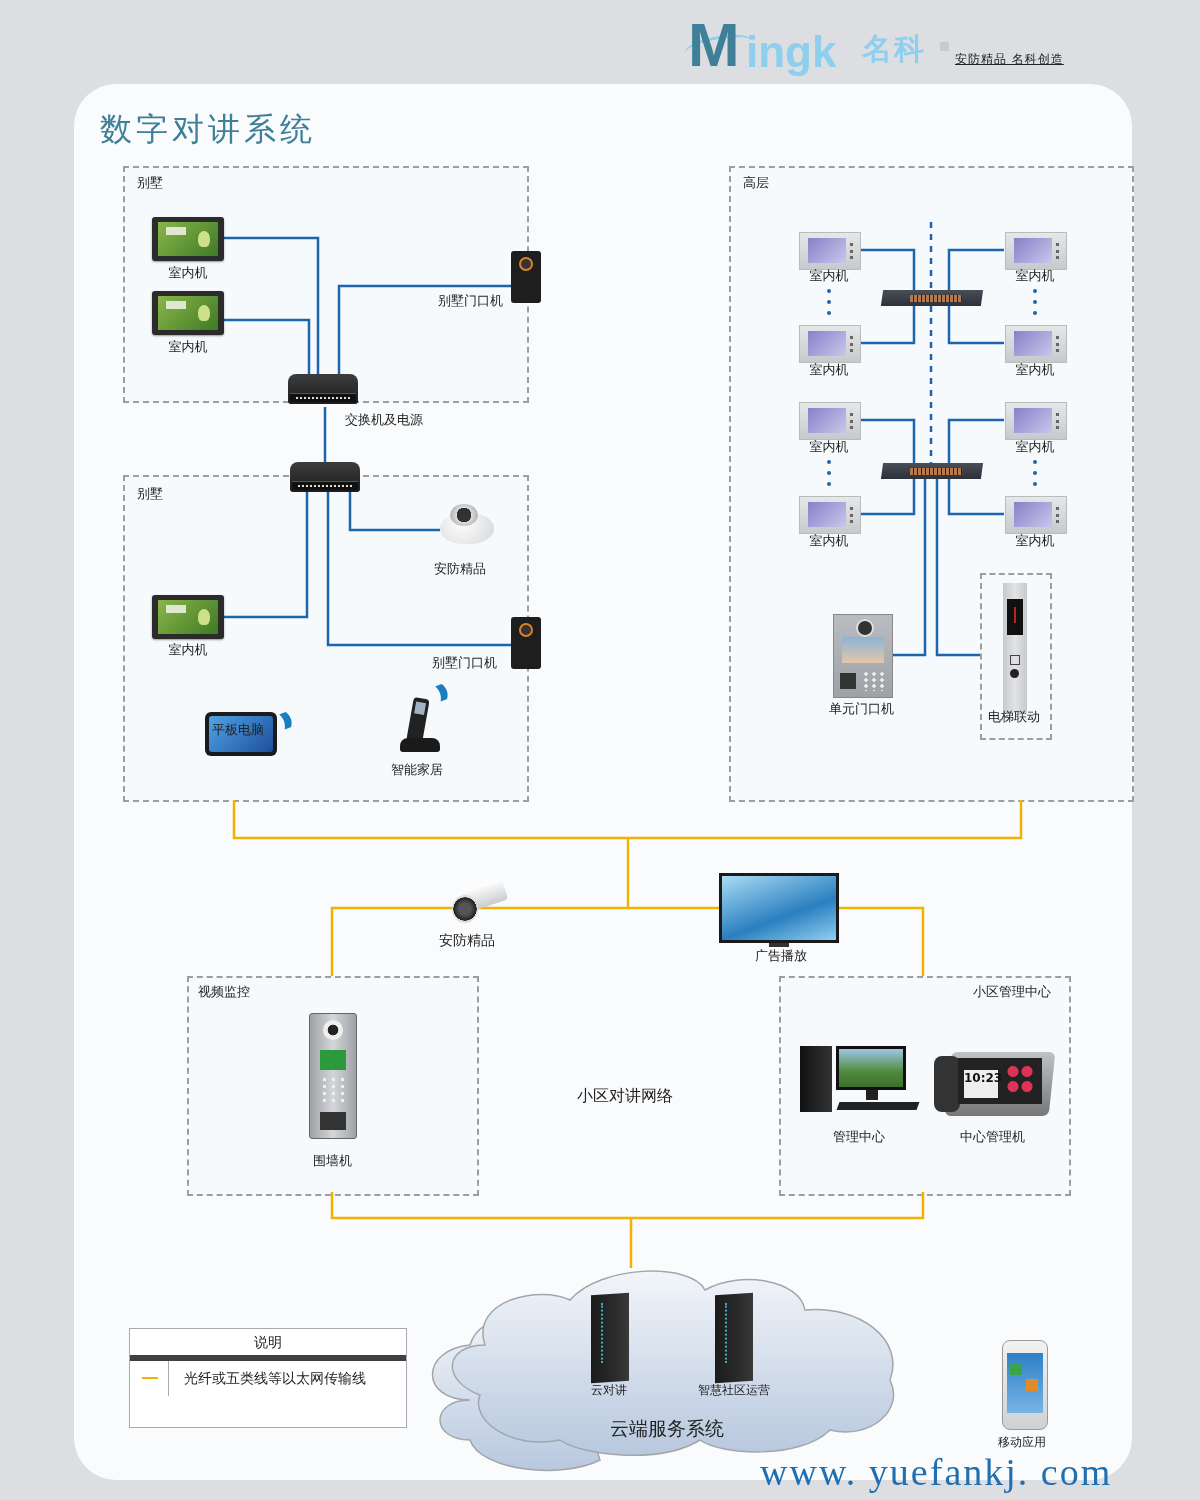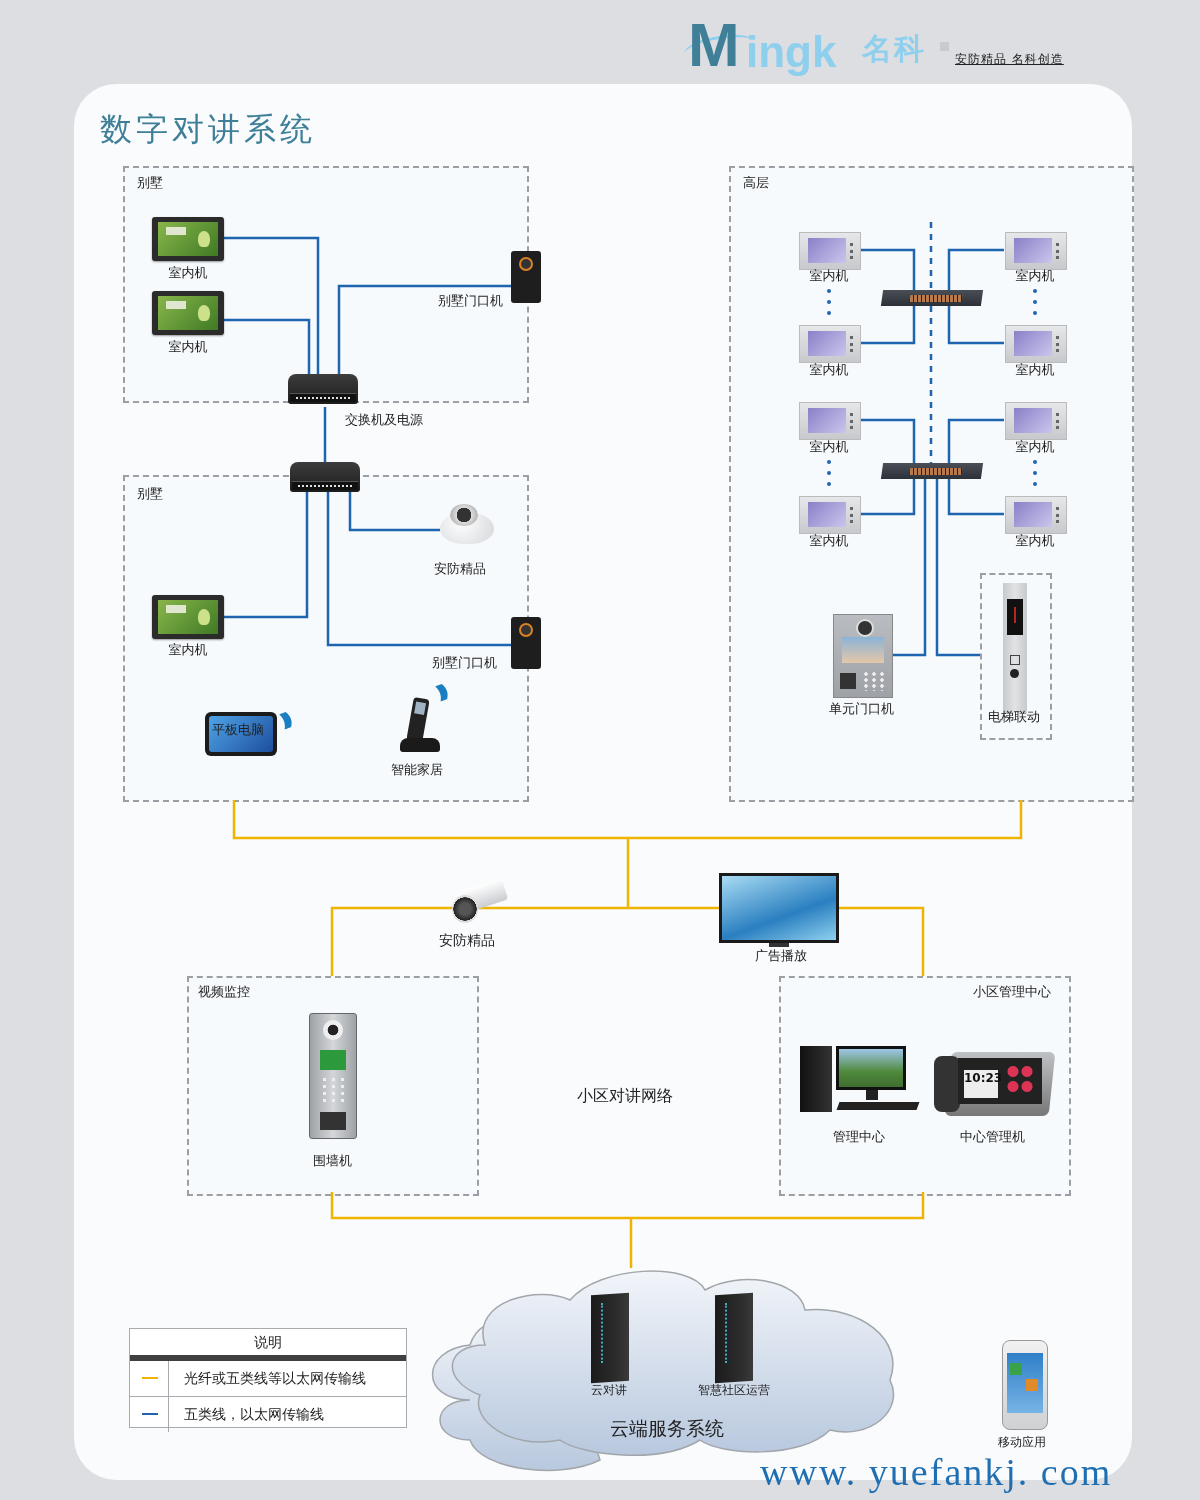--- a/index.html
+++ b/index.html
@@ -360,20 +360,15 @@
   </div>
 <div class="abs dev-label" style="left:998px;top:1434px;font-size:12px;">移动应用</div>
 
 <div class="abs legend">
   <div class="hd">说明</div>
   <div class="row">
     <div class="sw" style="background:#f0b400;"></div>
     <div class="vd"></div>
     <div class="tx">光纤或五类线等以太网传输线</div>
   </div>
-  <div class="row">
-    <div class="sw" style="background:#1f64ae;"></div>
-    <div class="vd"></div>
-    <div class="tx">五类线，以太网传输线</div>
-  </div>
 </div>
 
 <div class="abs watermark">www. yuefankj. com</div>
 
 </body></html>

